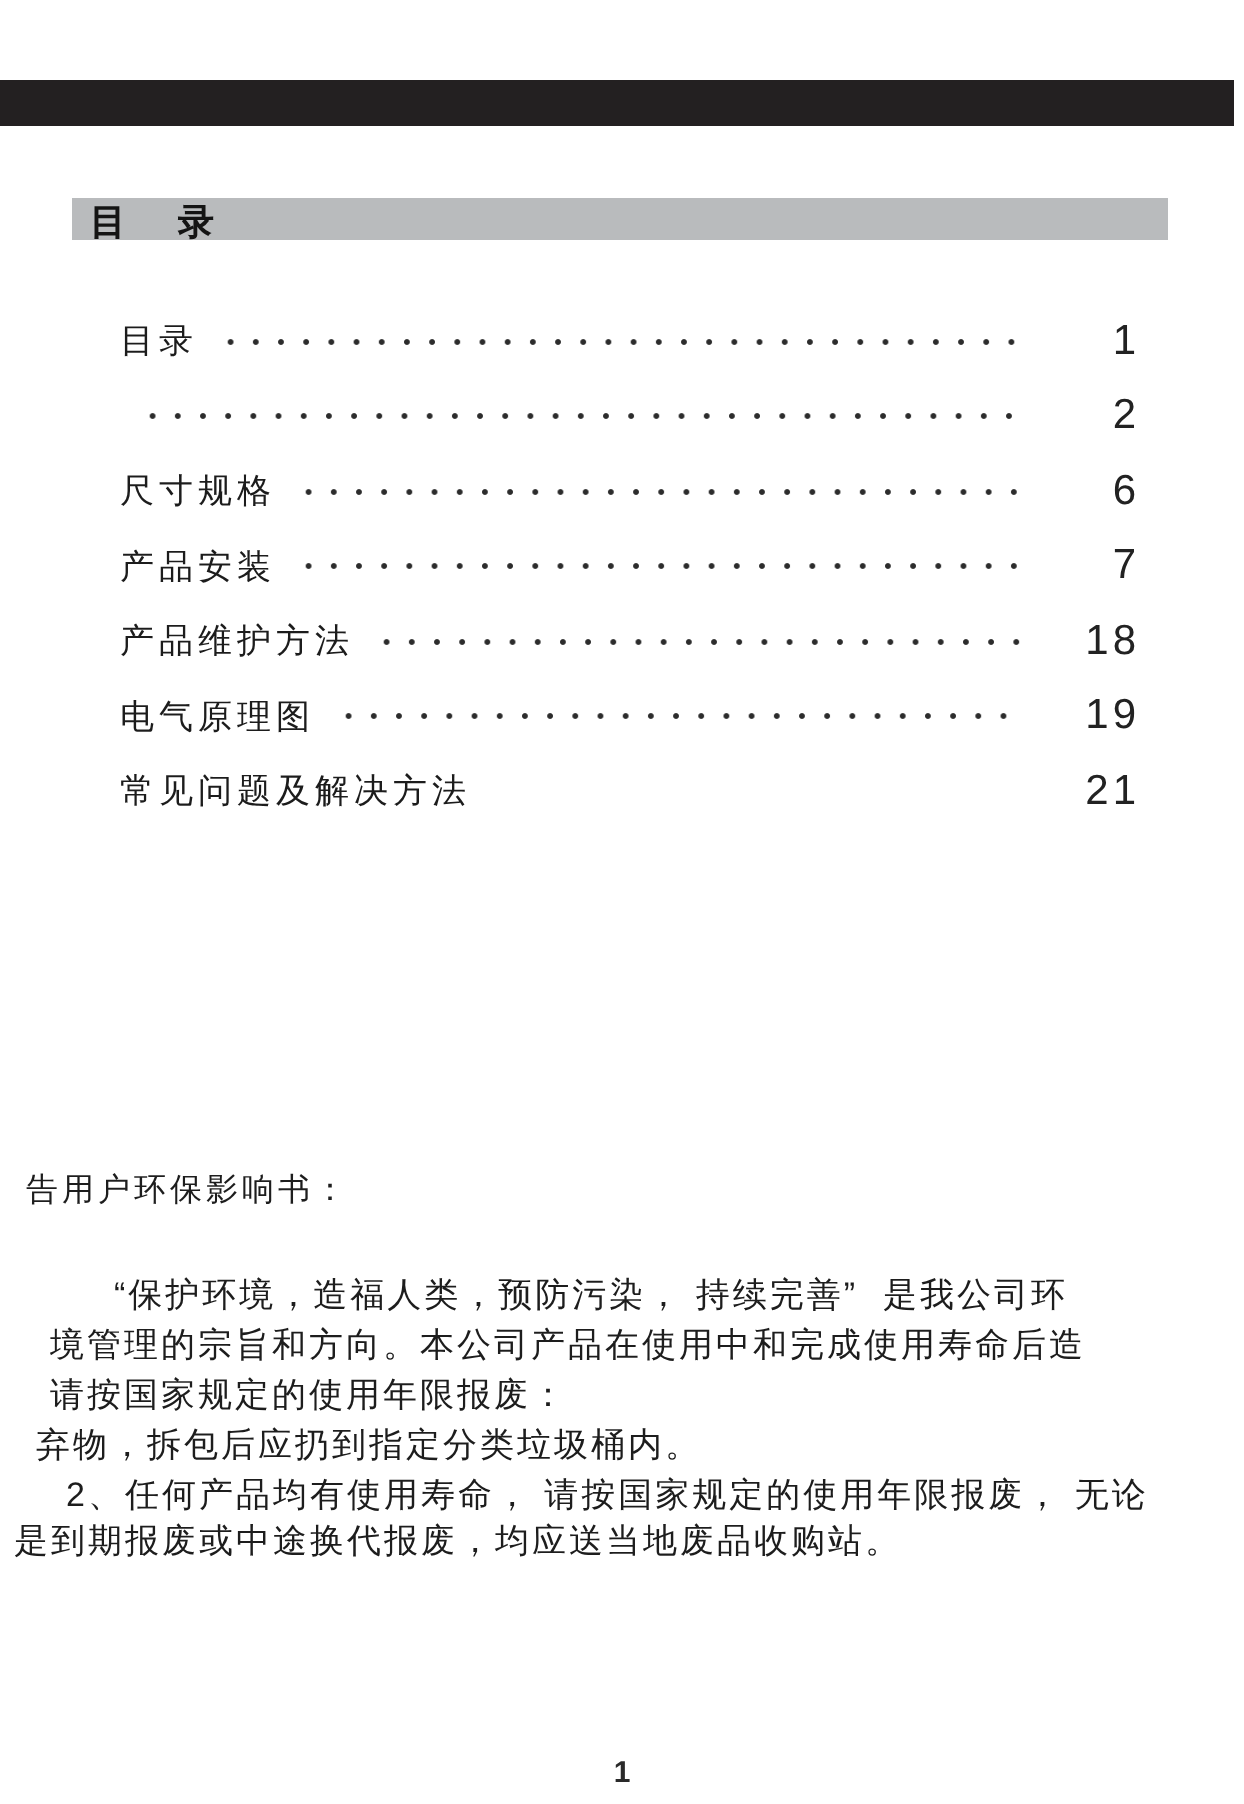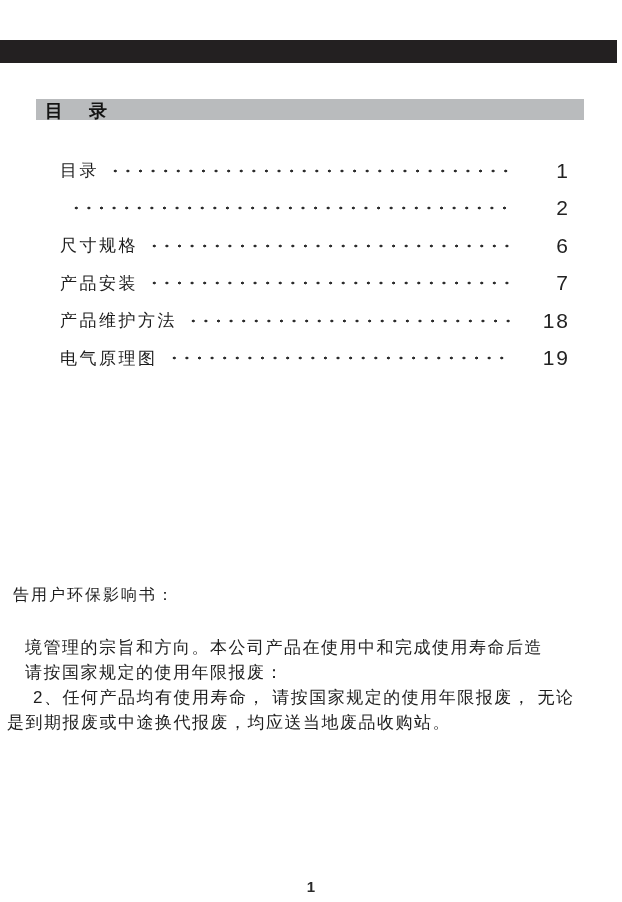--- a/index.html
+++ b/index.html
@@ -63,21 +63,21 @@
     position:absolute; left:7px; top:635px; right:8px;
     font-size:17px; line-height:25px;
     letter-spacing:1.5px;
   }
   .env-line { white-space:pre; }
   .i50 { padding-left:50px; }
   .i18 { padding-left:18px; }
   .i31 { padding-left:31px; }
   .i11 { padding-left:11px; }
   .i26 { padding-left:26px; }
-  .i0  { padding-left:0; }
+  .i0  { padding-left:0;font-family:Liberation Mono, monospace; }
   .footer-num {
     position:absolute; left:0; top:878px; width:622px;
     text-align:center;
     font-size:15px; font-weight:bold; color:#2a2a2a;
   }
 </style>
 </head>
 <body>
 
 <div class="page">
@@ -111,26 +111,33 @@
     <div class="toc-row">
       <span class="toc-label">产品维护方法</span>
       <span class="toc-leader"></span>
       <span class="toc-page">18</span>
     </div>
     <div class="toc-row">
       <span class="toc-label">电气原理图</span>
       <span class="toc-leader"></span>
       <span class="toc-page">19</span>
     </div>
+    <div class="toc-row">
+      <span class="toc-label">常见问题及解决方法</span>
+      <span class="toc-leader no-dots"></span>
+      <span class="toc-page">21</span>
+    </div>
   </div>
 
   <div class="env-heading">告用户环保影响书：</div>
 
   <div class="env-lines">
+    <div class="env-line i50">“保护环境，造福人类，预防污染， 持续完善”  是我公司环</div>
     <div class="env-line i18">境管理的宗旨和方向。本公司产品在使用中和完成使用寿命后造</div>
     <div class="env-line i18">请按国家规定的使用年限报废：</div>
+    <div class="env-line i11">弃物，拆包后应扔到指定分类垃圾桶内。</div>
     <div class="env-line i26">2、任何产品均有使用寿命， 请按国家规定的使用年限报废， 无论</div>
     <div class="env-line i0">是到期报废或中途换代报废，均应送当地废品收购站。</div>
   </div>
 
   <div class="footer-num">1</div>
 
 </div>
 
 </body></html>

